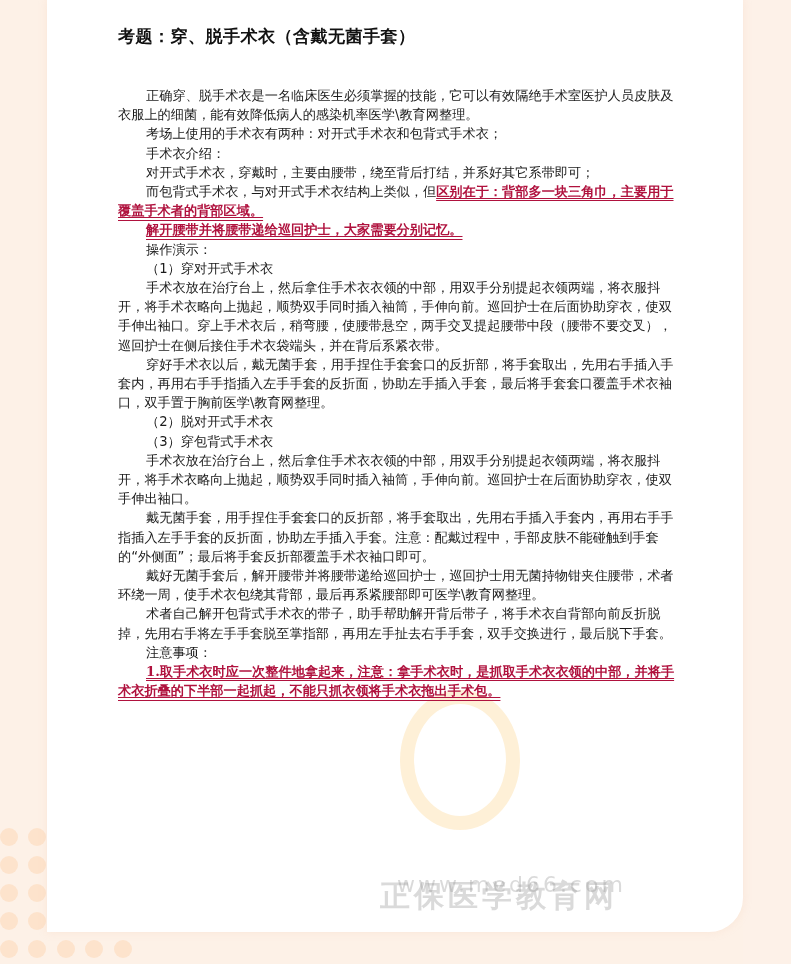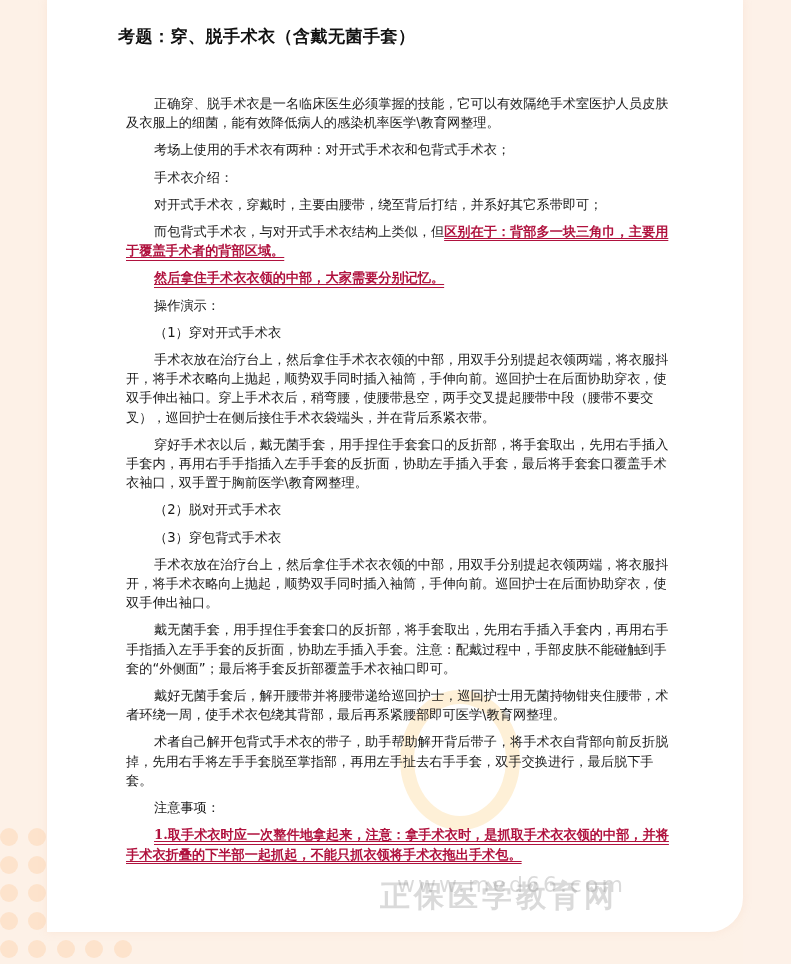--- a/index.html
+++ b/index.html
@@ -18,21 +18,21 @@
   }
   .title {
     position:absolute; left:118px; top:25px;
     font-family:Liberation Serif, serif;
     font-weight:bold; font-size:17px; color:#111; letter-spacing:0.5px;
   }
   .content {
     position:absolute; left:118px; top:86px; width:562px;
     font-size:13.2px; line-height:19.2px; color:#1a1a1a;
   }
-  .content p { margin:8px; }
+  .content p { margin:0; }
   .indent { text-indent:28px; }
   .hl {
     color:#b0123e; font-weight:bold;
     text-decoration:underline; text-decoration-style:double;
     text-decoration-color:#b0123e; text-underline-offset:2px;
     font-family:"DejaVu Serif", "Liberation Serif", serif;
   }
   .watermark {
     position:absolute; left:360px; top:690px; width:180px; height:210px; pointer-events:none;
   }
@@ -79,21 +79,21 @@
 </div>
 
 <div class="title">考题：穿、脱手术衣（含戴无菌手套）</div>
 
 <div class="content">
   <p class="indent">正确穿、脱手术衣是一名临床医生必须掌握的技能，它可以有效隔绝手术室医护人员皮肤及衣服上的细菌，能有效降低病人的感染机率医学\教育网整理。</p>
   <p class="indent">考场上使用的手术衣有两种：对开式手术衣和包背式手术衣；</p>
   <p class="indent">手术衣介绍：</p>
   <p class="indent">对开式手术衣，穿戴时，主要由腰带，绕至背后打结，并系好其它系带即可；</p>
   <p class="indent"><span>而包背式手术衣，与对开式手术衣结构上类似，但</span><span class="hl">区别在于：背部多一块三角巾，主要用于覆盖手术者的背部区域。</span></p>
-  <p class="indent"><span class="hl">然后拿住手术衣衣领的中部，大家需要分别记忆。</span></p>
+  <p class="indent"><span class="hl">解开腰带并将腰带递给巡回护士，大家需要分别记忆。</span></p>
   <p class="indent">操作演示：</p>
 
   <p class="indent">（1）穿对开式手术衣</p>
   <p class="indent">手术衣放在治疗台上，然后拿住手术衣衣领的中部，用双手分别提起衣领两端，将衣服抖开，将手术衣略向上抛起，顺势双手同时插入袖筒，手伸向前。巡回护士在后面协助穿衣，使双手伸出袖口。穿上手术衣后，稍弯腰，使腰带悬空，两手交叉提起腰带中段（腰带不要交叉），巡回护士在侧后接住手术衣袋端头，并在背后系紧衣带。</p>
   <p class="indent">穿好手术衣以后，戴无菌手套，用手捏住手套套口的反折部，将手套取出，先用右手插入手套内，再用右手手指插入左手手套的反折面，协助左手插入手套，最后将手套套口覆盖手术衣袖口，双手置于胸前医学\教育网整理。</p>
 
   <p class="indent">（2）脱对开式手术衣</p>
 
   <p class="indent">（3）穿包背式手术衣</p>
   <p class="indent">手术衣放在治疗台上，然后拿住手术衣衣领的中部，用双手分别提起衣领两端，将衣服抖开，将手术衣略向上抛起，顺势双手同时插入袖筒，手伸向前。巡回护士在后面协助穿衣，使双手伸出袖口。</p>

